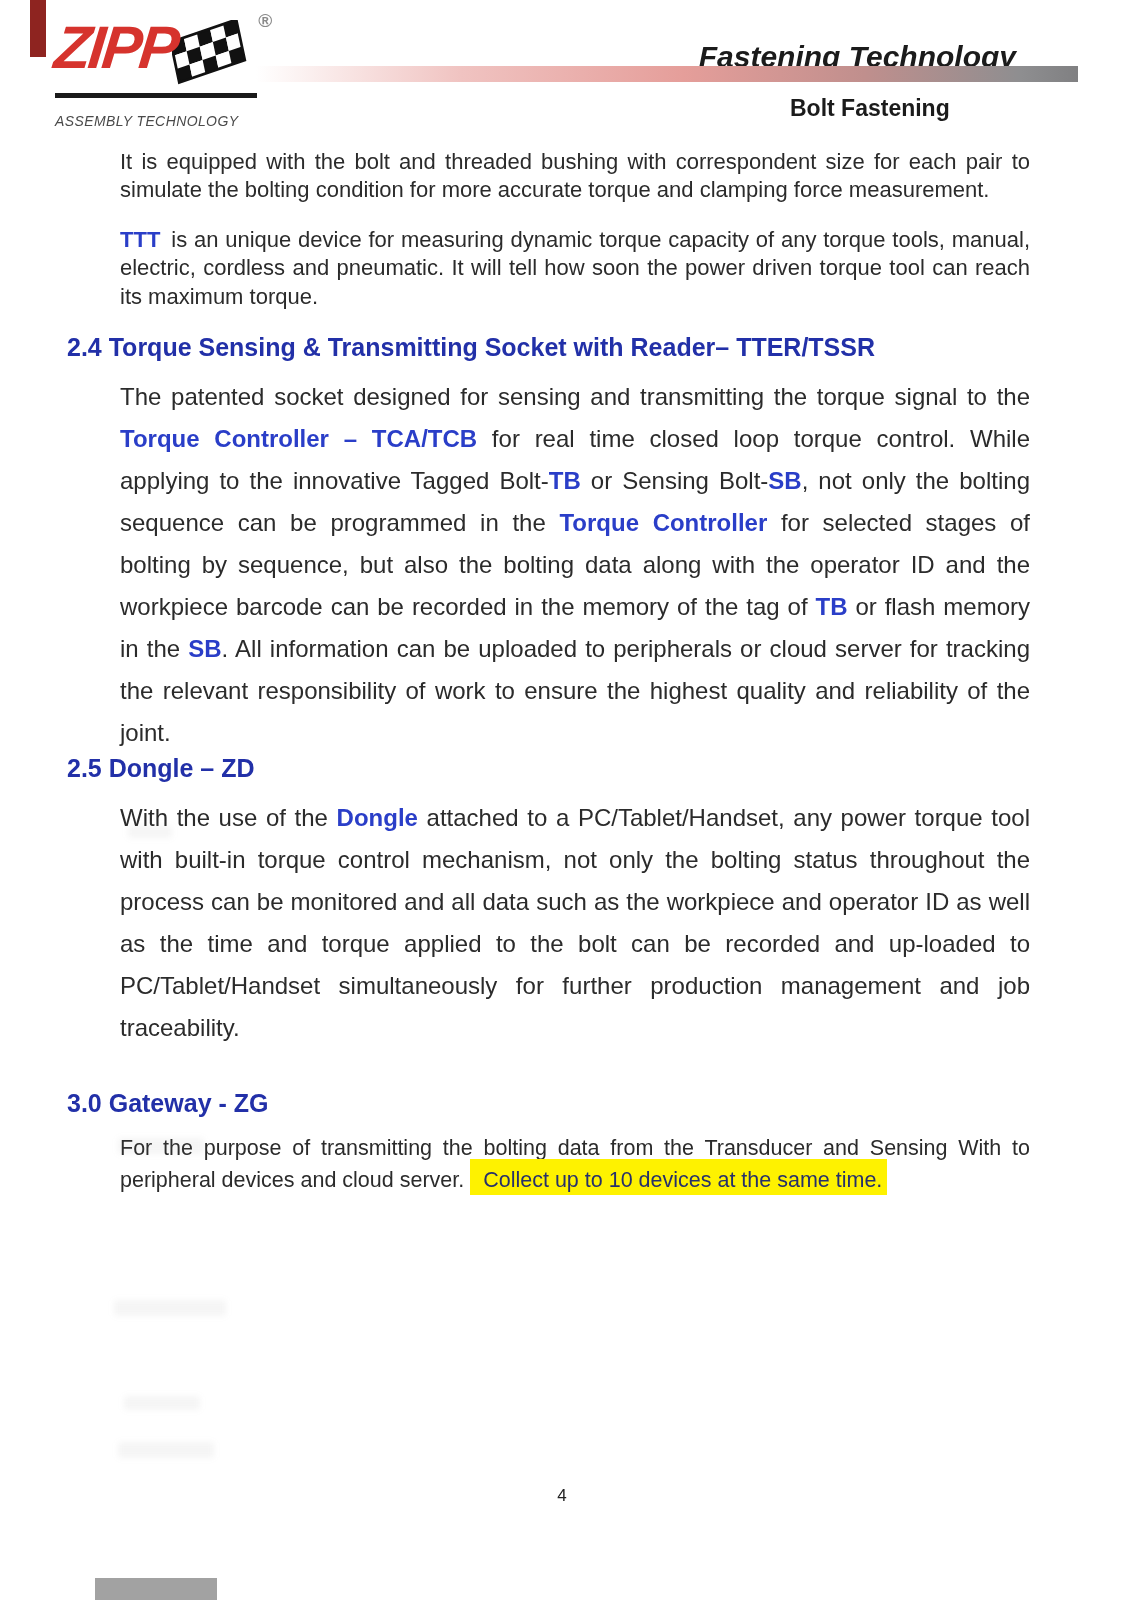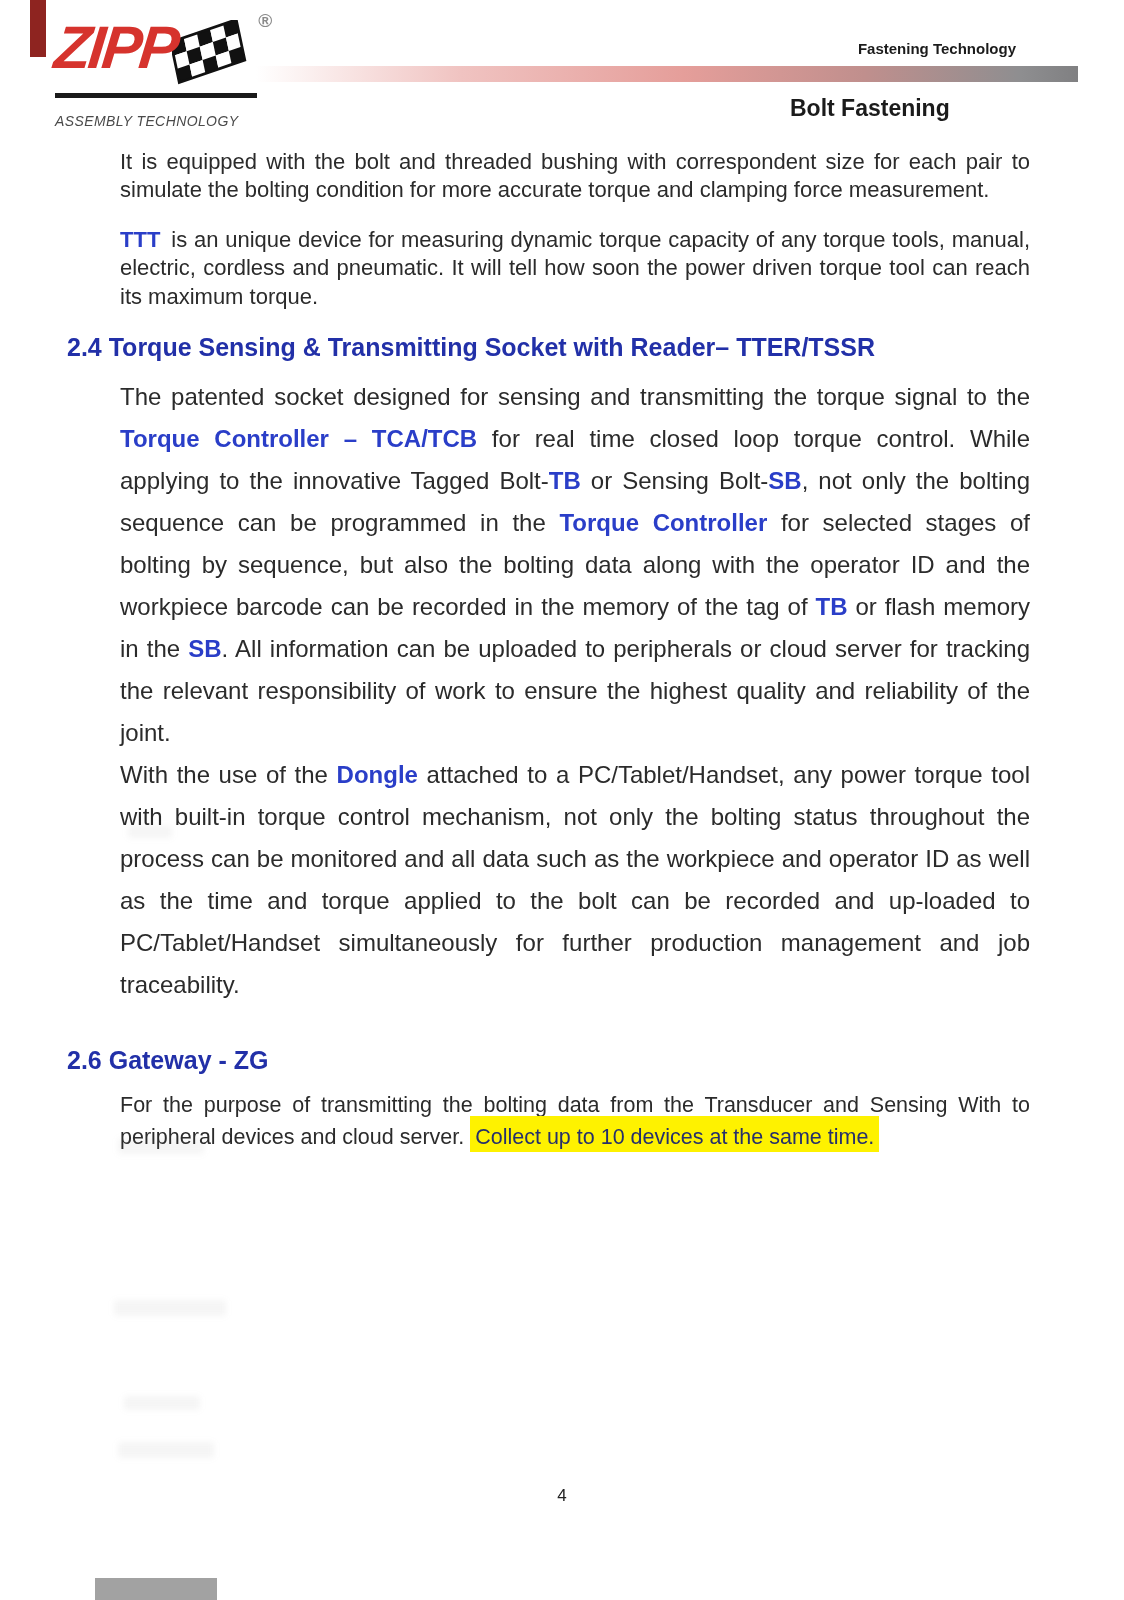--- a/index.html
+++ b/index.html
@@ -21,21 +21,21 @@
     color:var(--logo-red,#d6332d);
     letter-spacing:-3px;line-height:1.05;
     transform:skewX(-6deg);
   }
   .flag{margin-left:-4px;margin-top:4px;}
   .reg{color:#8a8a8a;font-size:19px;font-weight:bold;margin-left:-6px;margin-top:-6px;}
   .logo-rule{width:202px;height:5px;background:#1a1a1a;margin-top:1px;}
   .logo-sub{font-size:14px;font-weight:normal;font-style:italic;color:#4a4a4a;letter-spacing:0.4px;margin-top:15px;}
   .header-title{
     position:absolute;top:40px;right:108px;
-    font-size:15px;font-weight:bold;color:#1b1b1b;text-align:right;
+    font-size:30px;font-weight:bold;font-style:italic;color:#1b1b1b;text-align:right;
   }
   .gradient-bar{
     position:absolute;left:256px;right:46px;top:66px;height:16px;
     background:linear-gradient(90deg,
       rgba(240,195,193,0) 0%,
       #f0c3c1 25%,
       #e59e9a 52%,
       #c08f8d 74%,
       #8e8e90 93%,
       #808082 100%);
@@ -56,21 +56,21 @@
   .para.tight{font-size:22px;line-height:1.28;margin-bottom:22px;}
   .para.loose{font-size:24px;line-height:1.75;margin-bottom:0;}
   .para.mid{font-size:21.5px;line-height:1.5;margin-bottom:0;}
   .sec-23{margin-bottom:0;}
   .sec-24{}
   .sec-25{margin-bottom:40px;}
   .em{color:var(--inline-blue,#2a3ec8);font-weight:bold;}
   .hl{
     background:var(--highlight-yellow,#fef200);
     color:var(--highlight-text,#26306b);
-    padding:9px 5px 3px 5px;
+    padding:9px 5px 3px 13px;
   }
   
   .page-number{position:absolute;left:0;right:0;top:1486px;text-align:center;font-size:17px;color:#222;}
   .bottom-bar{position:absolute;left:95px;top:1578px;width:122px;height:22px;background:#a2a2a2;}
   
   .artifact{position:absolute;background:rgba(110,110,110,0.07);filter:blur(3px);border-radius:3px;}
   .a1{left:128px;top:826px;width:44px;height:12px;}
   .a2{left:118px;top:1138px;width:86px;height:16px;}
   .a3{left:114px;top:1300px;width:112px;height:16px;}
   .a4{left:124px;top:1396px;width:76px;height:14px;}
@@ -129,27 +129,28 @@
     </section>
 
     <section class="sec-24">
       <h2>2.4 Torque Sensing &amp; Transmitting Socket with Reader– TTER/TSSR</h2>
       <div class="paras">
           <p class="para loose"><span>The patented socket designed for sensing and  transmitting the torque signal to the </span><span class="em">Torque Controller – TCA/TCB</span><span> for real time closed loop torque control. While applying to the innovative Tagged Bolt-</span><span class="em">TB</span><span> or Sensing Bolt-</span><span class="em">SB</span><span>, not only the bolting sequence can be programmed in the </span><span class="em">Torque Controller</span><span> for selected stages of bolting by sequence, but also the bolting data along with the operator ID and the workpiece barcode can be recorded in the memory of the tag of </span><span class="em">TB</span><span> or flash memory in the </span><span class="em">SB</span><span>. All information can be uploaded to  peripherals or cloud server for tracking the relevant responsibility of work to ensure the highest quality and reliability of the joint.</span></p>
         </div>
     </section>
 
     <section class="sec-25">
+      <h2>2.5 Dongle – ZD</h2>
       <div class="paras">
           <p class="para loose"><span>With the use of the </span><span class="em">Dongle</span><span> attached to a PC/Tablet/Handset, any power torque tool with built-in torque control mechanism, not only the bolting status throughout the process can be monitored and all data such as the workpiece and operator ID as well as the time and torque applied to the bolt can be recorded and up-loaded to PC/Tablet/Handset simultaneously for further production management and job traceability.</span></p>
         </div>
     </section>
 
     <section class="sec-26">
-      <h2>2.6 Gateway - ZG</h2>
+      <h2>3.0 Gateway - ZG</h2>
       <div class="paras">
           <p class="para mid"><span>For the purpose of transmitting the bolting data from the Transducer and Sensing With to peripheral devices and cloud server. </span><span class="hl">Collect up to 10 devices at the same time.</span></p>
         </div>
     </section>
   </main>
 
   <div class="page-number">4</div>
   <div class="bottom-bar"></div>
 
   <div class="artifact a1"></div>

